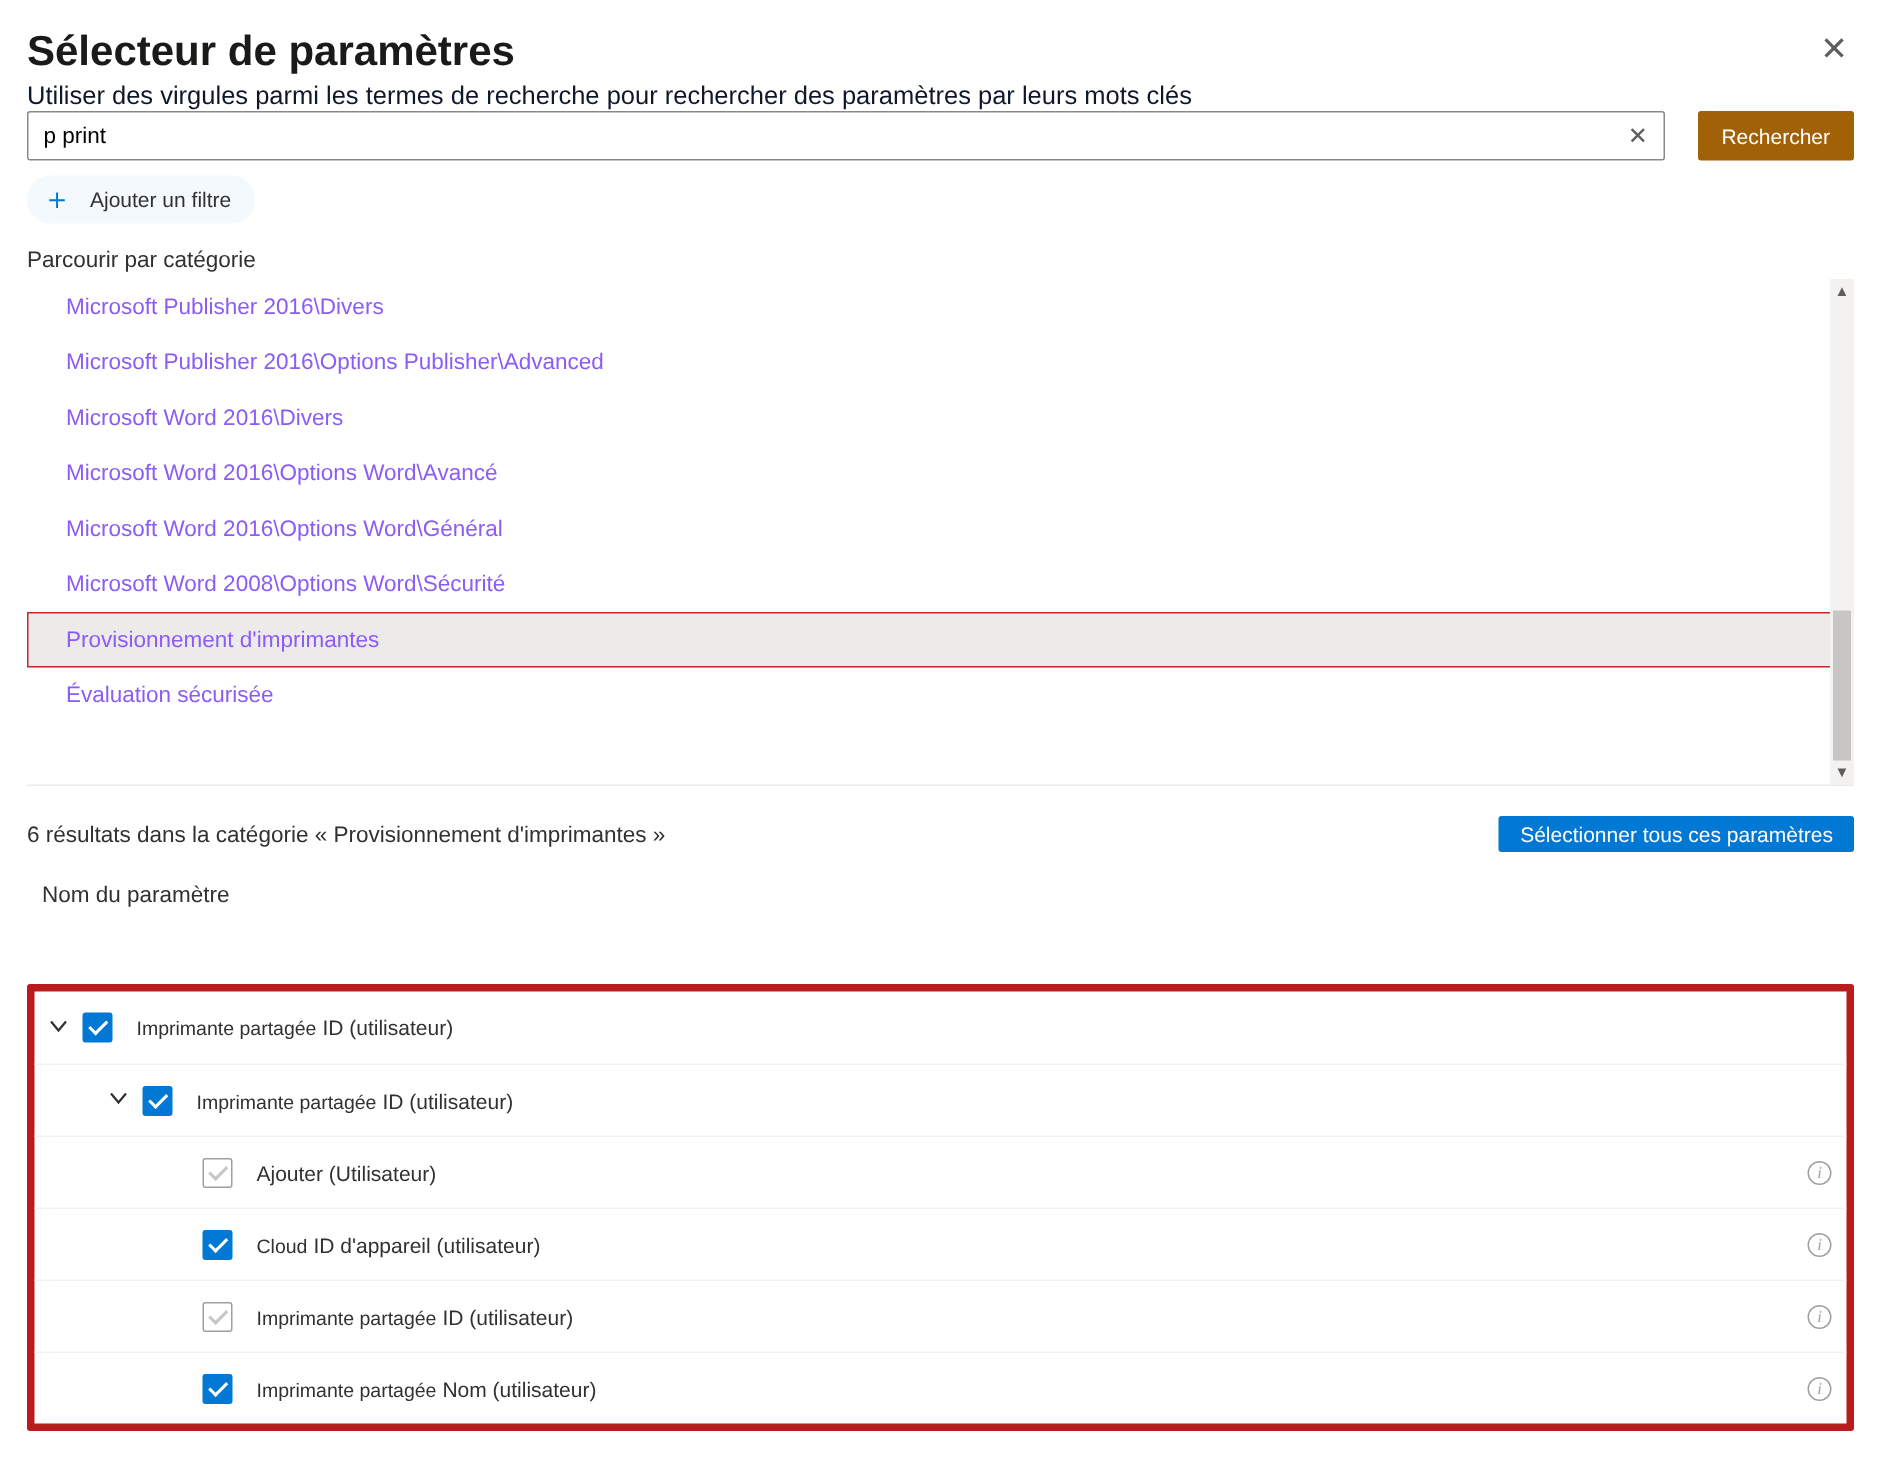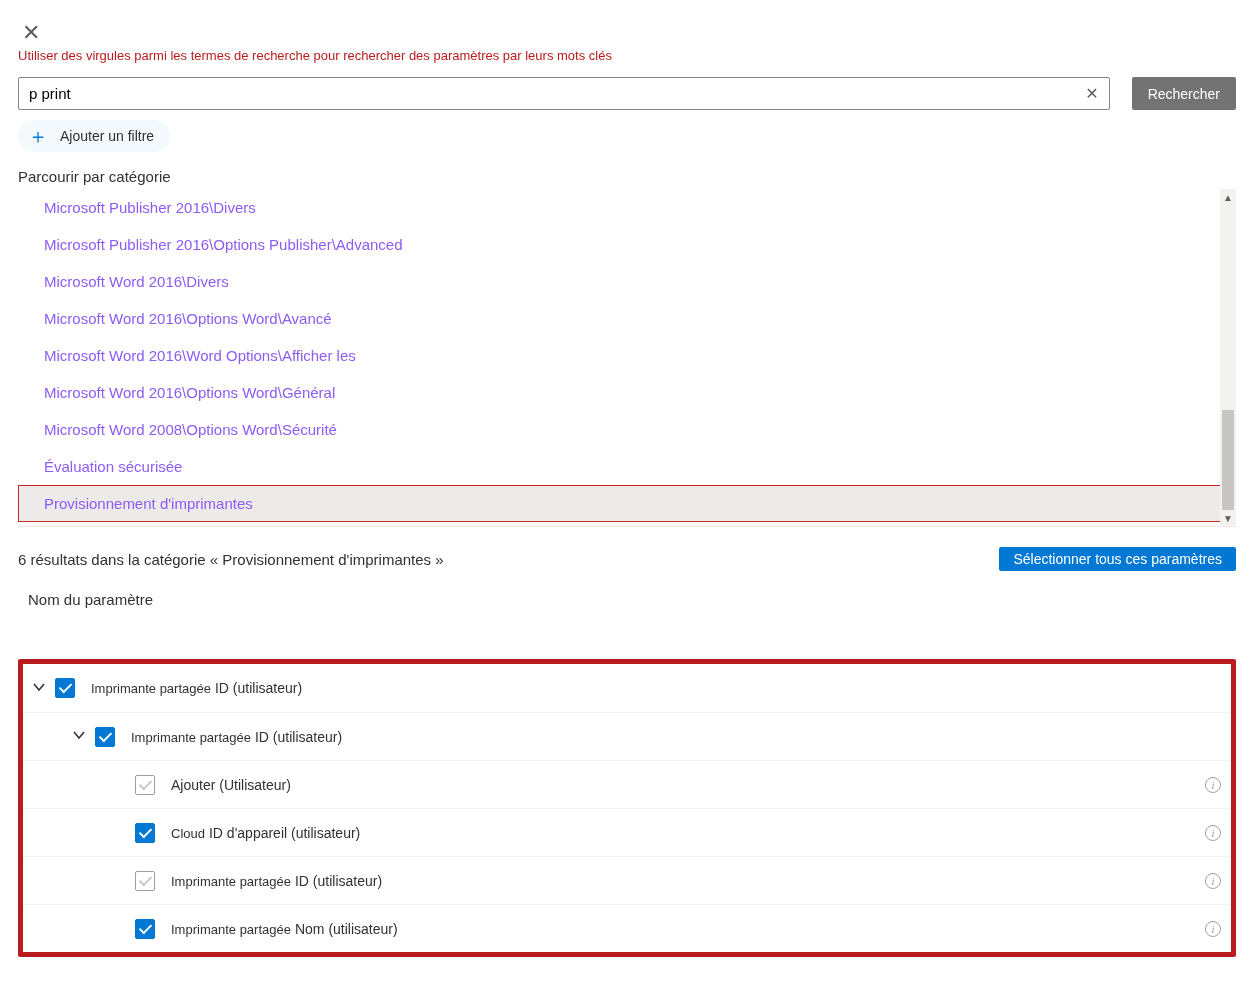--- a/index.html
+++ b/index.html
@@ -23,23 +23,22 @@
     color: #1b1a19;
   }
   .close-x {
     font-size: 22px;
     color: #605e5c;
     cursor: pointer;
     padding: 4px;
     line-height: 1;
   }
   .subtitle {
-    font-size: 13px;
-    color: #b91c1c;
-    margin-bottom: 14px;
+    font-size: 17px;
+    color: #0f172a;
   }
   .search-row {
     display: flex;
     gap: 22px;
     align-items: stretch;
     margin-bottom: 10px;
   }
   .search-box {
     flex: 1;
     position: relative;
@@ -56,21 +55,21 @@
     font-size: 15px;
     background: transparent;
   }
   .clear-x {
     padding: 0 10px;
     color: #605e5c;
     font-size: 16px;
     cursor: pointer;
   }
   .search-btn {
-    background: #737373;
+    background: #a16207;
     color: #fff;
     border: none;
     padding: 0 16px;
     font-size: 14px;
     border-radius: 2px;
     cursor: pointer;
   }
   .add-filter {
     display: inline-flex;
     align-items: center;
@@ -230,20 +229,21 @@
     cursor:pointer;
     flex-shrink:0;
   }
 </style>
 </head>
 <body>
 
 
 
 <div class="header">
+  <h1>Sélecteur de paramètres</h1>
   <span class="close-x">✕</span>
 </div>
 <div class="subtitle">Utiliser des virgules parmi les termes de recherche pour rechercher des paramètres par leurs mots clés</div>
 
 <div class="search-row">
   <div class="search-box">
     <input type="text" value="p print" style="">
     <span class="clear-x">✕</span>
   </div>
   <button class="search-btn">Rechercher</button>
@@ -255,25 +255,24 @@
 </div>
 
 <div class="browse-label">Parcourir par catégorie</div>
 
 <div class="category-wrap">
   <div class="category-list" id="category-list">
       <div class="cat-item">Microsoft Publisher 2016\Divers</div>
       <div class="cat-item">Microsoft Publisher 2016\Options Publisher\Advanced</div>
       <div class="cat-item">Microsoft Word 2016\Divers</div>
       <div class="cat-item">Microsoft Word 2016\Options Word\Avancé</div>
-      <div class="cat-item">Microsoft Word 2016\Word Options\Afficher les</div>
       <div class="cat-item">Microsoft Word 2016\Options Word\Général</div>
       <div class="cat-item">Microsoft Word 2008\Options Word\Sécurité</div>
+      <div class="cat-item selected">Provisionnement d'imprimantes</div>
       <div class="cat-item">Évaluation sécurisée</div>
-      <div class="cat-item selected">Provisionnement d'imprimantes</div>
     </div>
   <div class="scrollbar">
     <div class="scroll-arrow">▲</div>
     <div class="scroll-thumb"></div>
     <div class="scroll-arrow" style="position:absolute;bottom:0;width:100%;">▼</div>
   </div>
 </div>
 
 <div class="results-bar">
   <div class="results-count">6 résultats dans la catégorie « Provisionnement d'imprimantes »</div>

